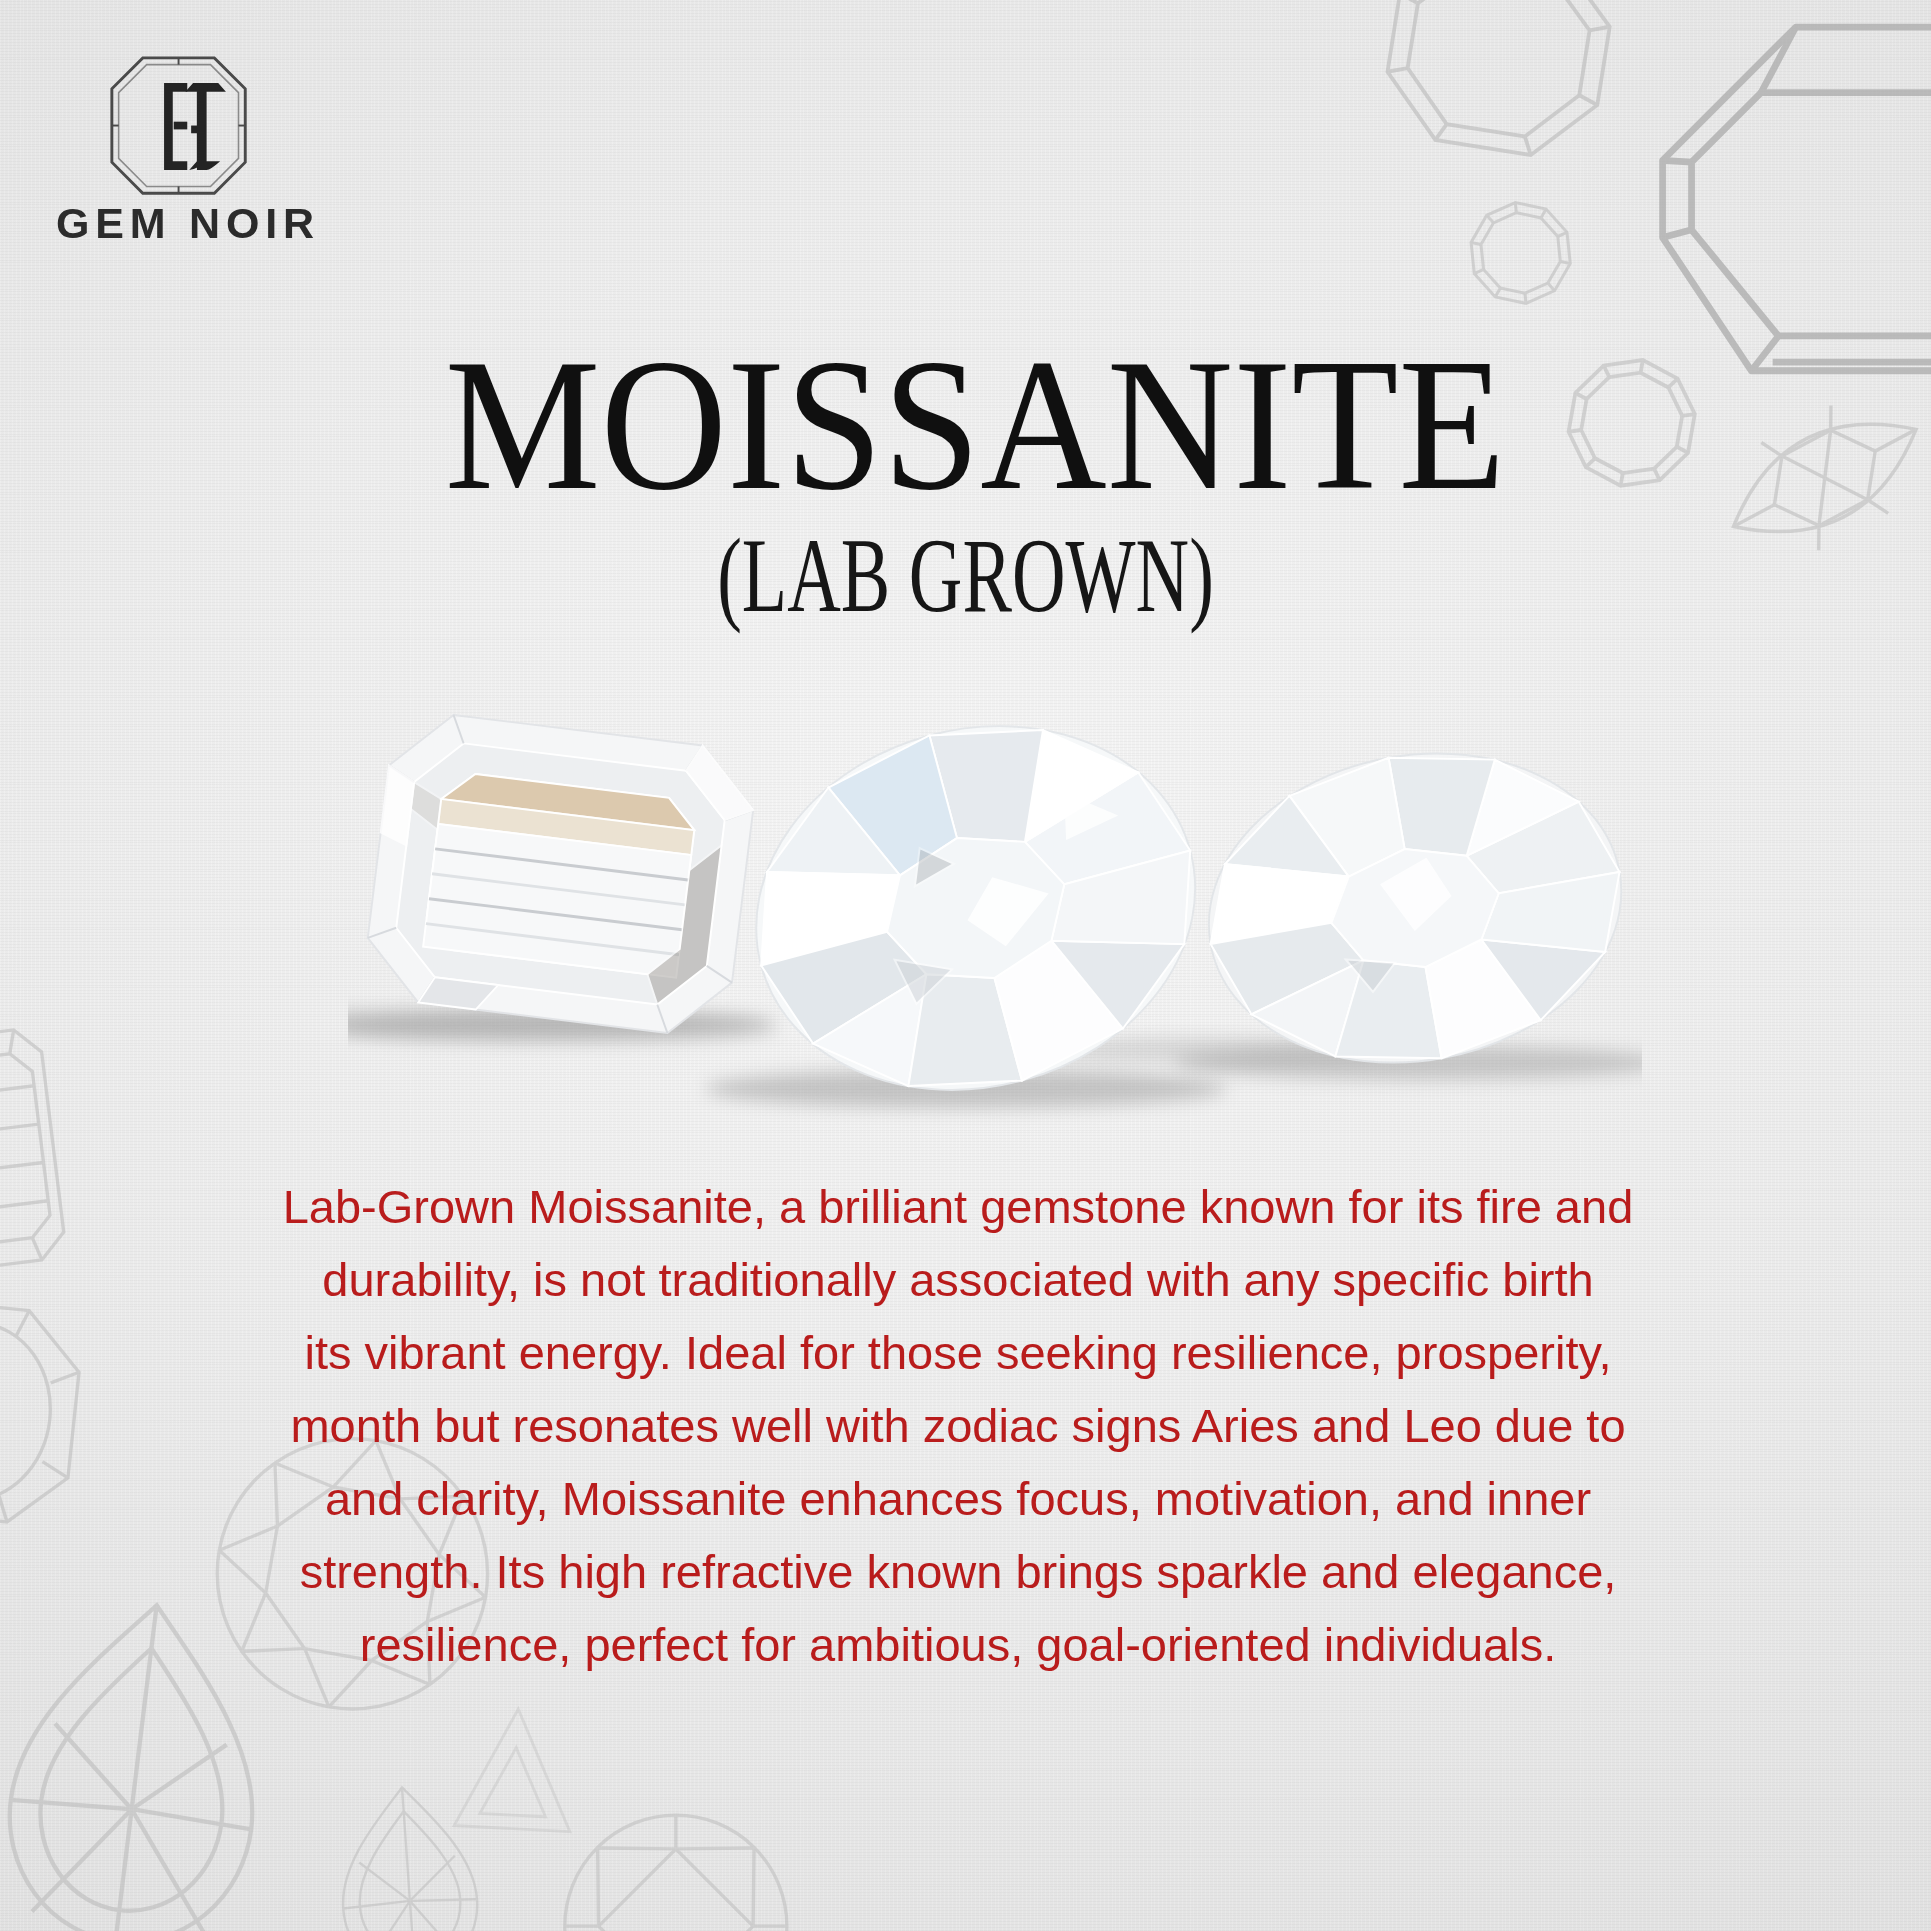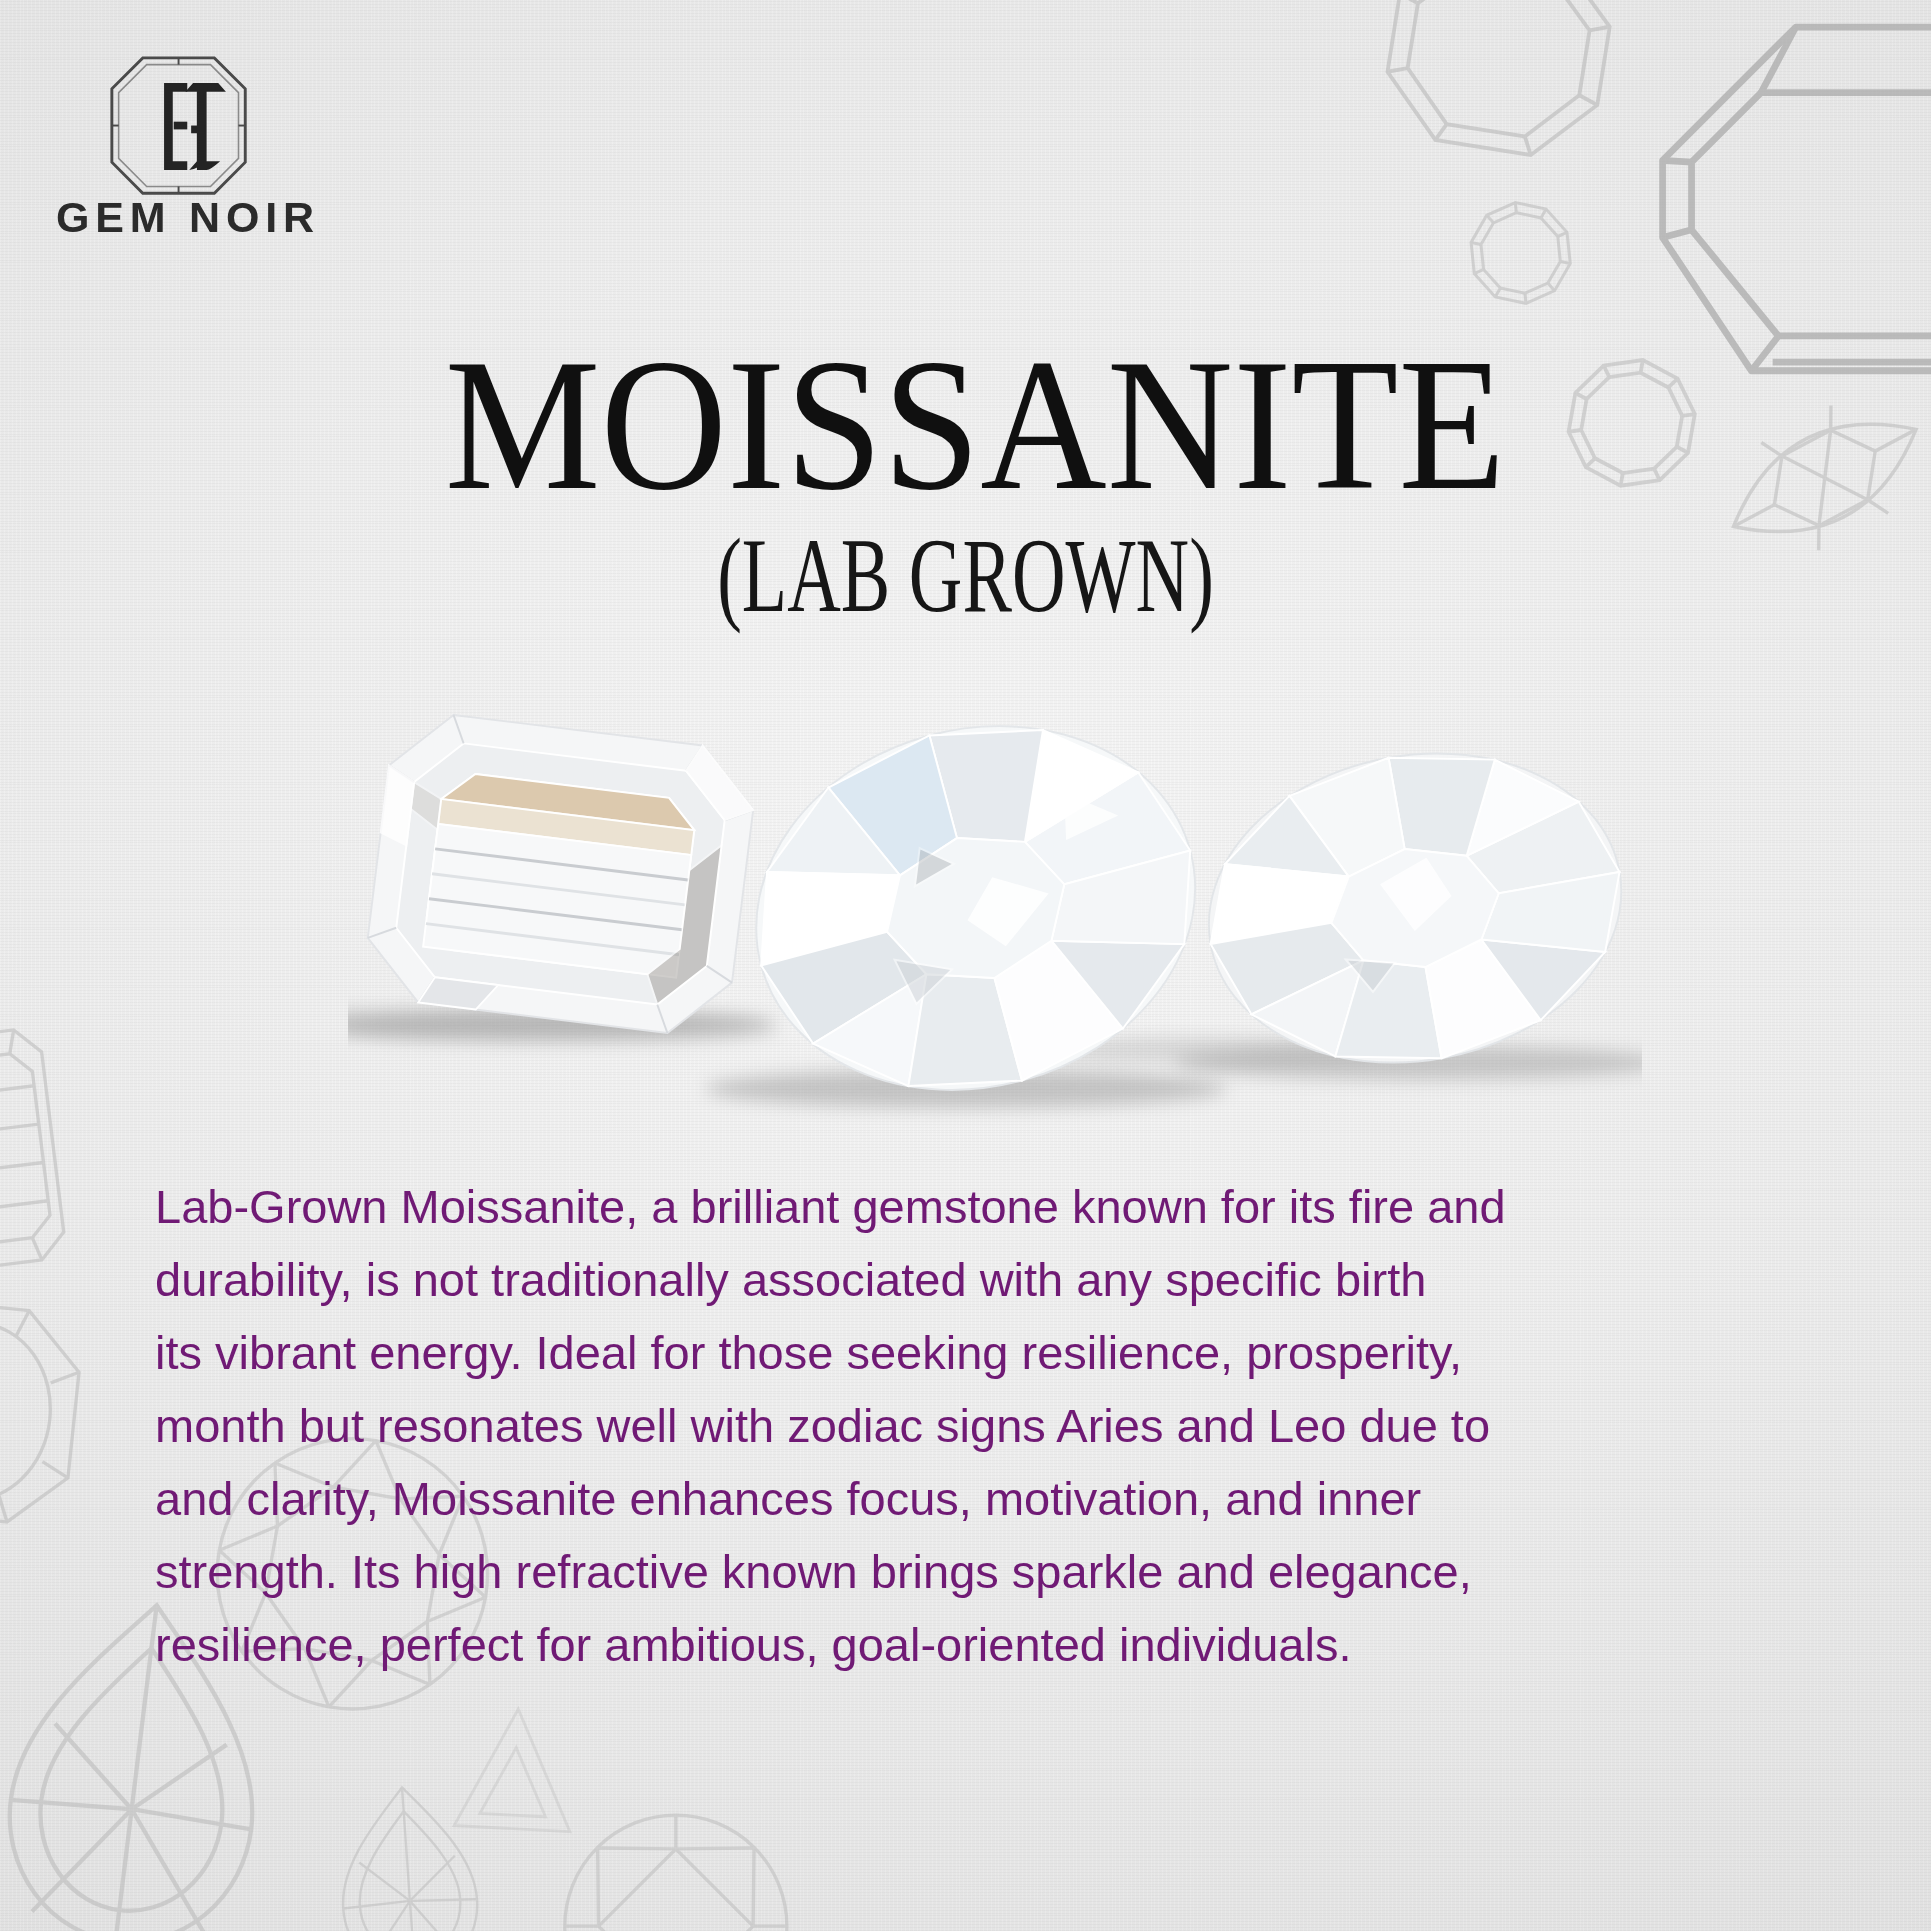--- a/index.html
+++ b/index.html
@@ -8,33 +8,33 @@
     font-family:"Liberation Sans", sans-serif;
     background:
       repeating-linear-gradient(0deg, rgba(110,110,110,0.05) 0 1px, rgba(255,255,255,0) 1px 2.9px),
       repeating-linear-gradient(90deg, rgba(255,255,255,0.06) 0 1px, rgba(0,0,0,0.015) 1px 3.9px),
       radial-gradient(120% 85% at 50% 44%, #f7f7f7 0%, #efefef 40%, #e6e6e6 72%, #dedede 100%);
   }
   .layer{position:absolute;left:0;top:0;}
   
   .logo-wrap{position:absolute;left:108px;top:54px;width:145px;height:145px;}
   .brand-name{
-    position:absolute;left:56px;top:193px;width:348px;
+    position:absolute;left:56px;top:199px;width:348px;
     font-size:43px;font-weight:bold;letter-spacing:5.8px;color:#2b2b2b;
   }
   
   .hero-svg{position:absolute;left:0;top:336px;width:1931px;height:299px;}
   .hero-title{font-family:"Liberation Serif", serif;fill:#101010;}
   .hero-subtitle{font-family:"Liberation Serif", serif;fill:#161616;}
   
   .gems-svg{position:absolute;left:348px;top:710px;width:1294px;height:454px;}
   
   .description{
-    position:absolute;left:155px;right:145px;top:1170px;
-    text-align:left;color:#701a75;font-size:47px;line-height:73px;
+    position:absolute;left:130px;right:145px;top:1170px;
+    text-align:center;color:#b91c1c;font-size:47px;line-height:73px;
   }
   .description div{white-space:nowrap;}
   .decor{stroke:#b5b5b5;fill:none;}
 </style>
 </head>
 <body>
 
 <svg class="layer" width="1931" height="1931" viewBox="0 0 2000 2000">
   <defs>
     <g id="dec" class="decor">

